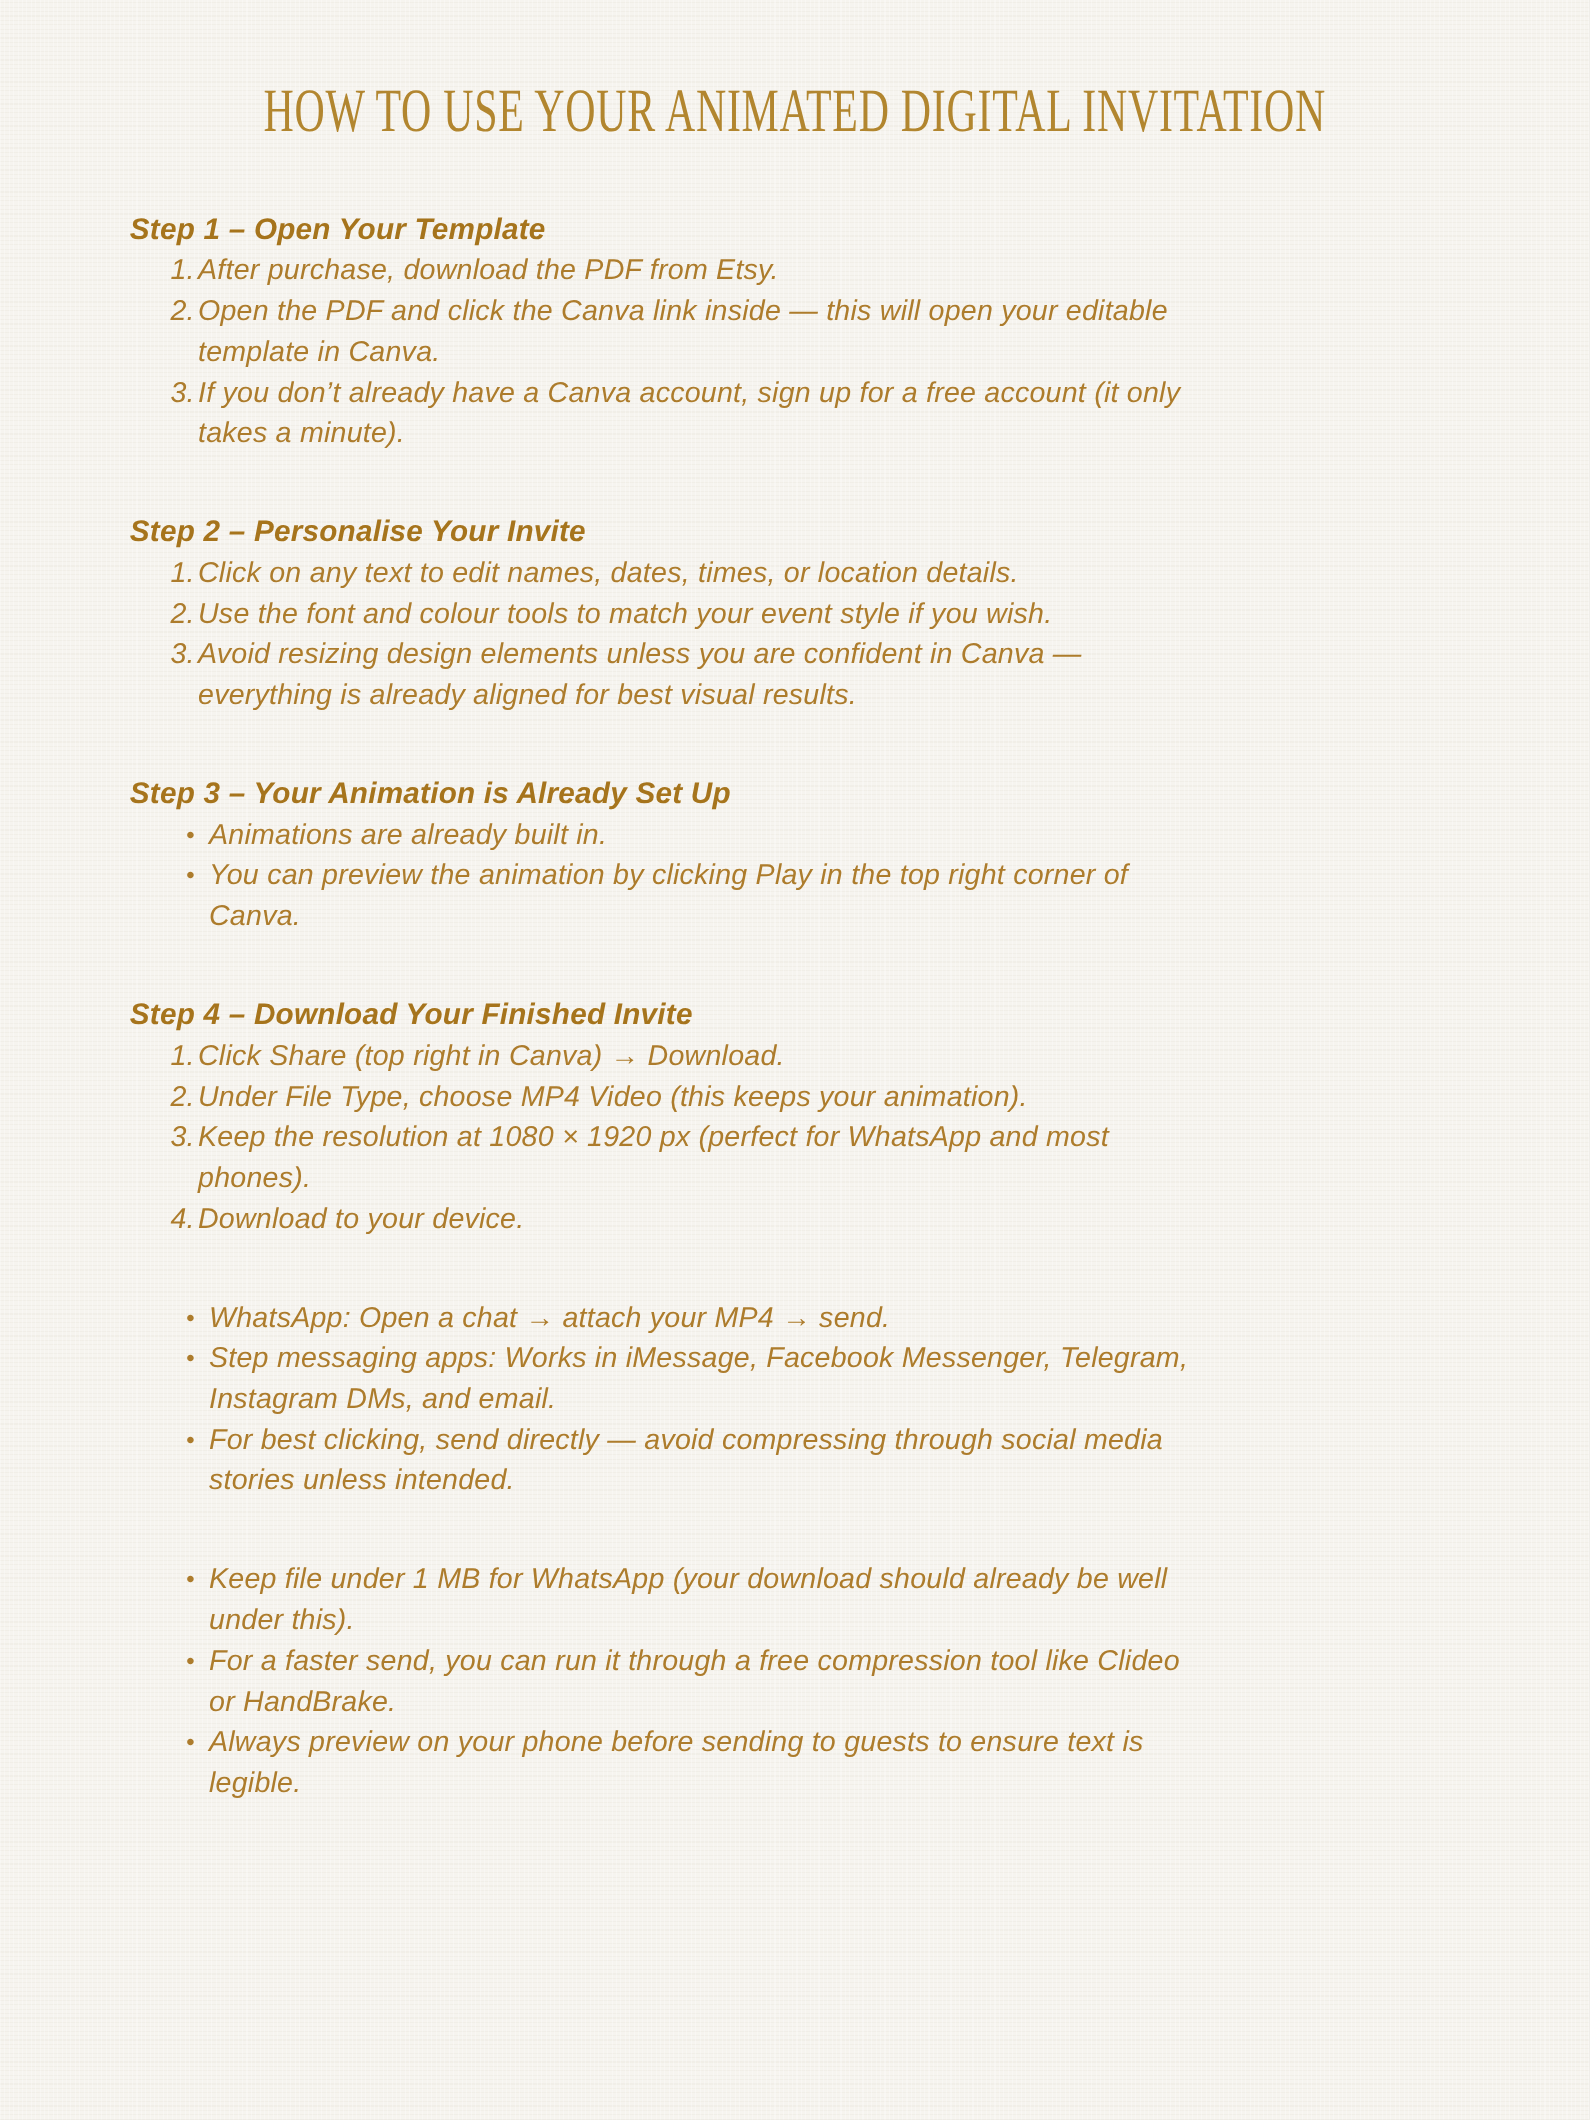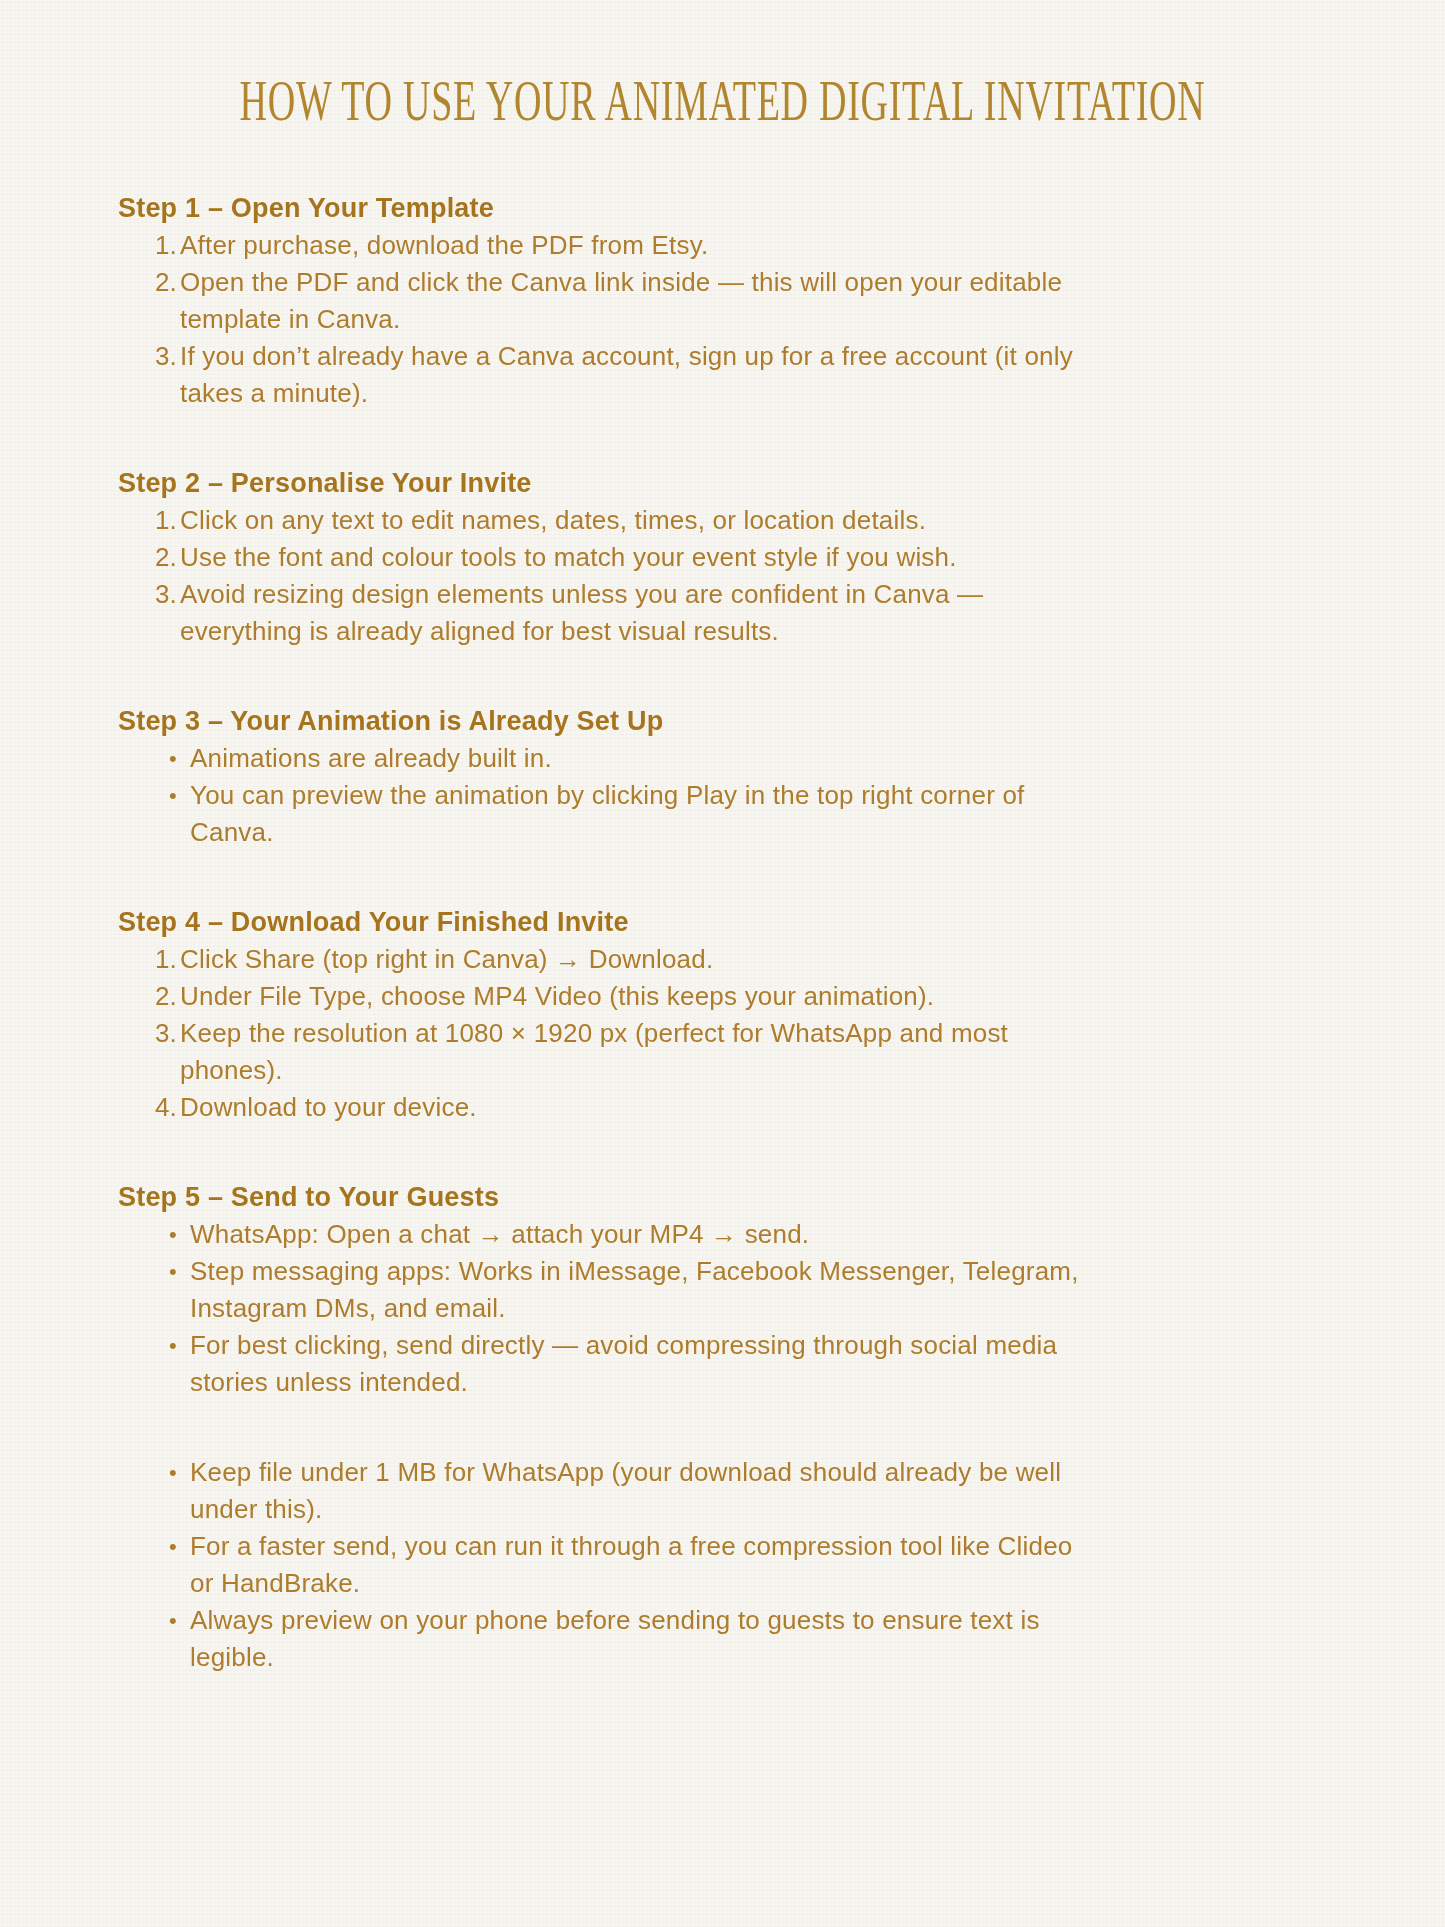--- a/index.html
+++ b/index.html
@@ -28,21 +28,21 @@
     letter-spacing:1px;
     color:var(--title-gold,#b2862f);
     transform:scaleX(0.68);
     transform-origin:50% 0;
     white-space:nowrap;
   }
   .content{
     margin:60px 0 0 118px;
     width:1060px;
   }
-  .sec{margin:0 0 53px 0;}
+  .sec{margin:0 0 53px 0;font-style:italic;}
   .sec:last-child{margin-bottom:0;}
   .sec-heading{
     margin:0;
     font-size:27px;
     line-height:37px;
     font-weight:700;
     letter-spacing:0.2px;
     color:var(--heading-gold,#a6741c);
   }
   .items{margin:0;padding:0;list-style:none;}
@@ -147,21 +147,20 @@
 phones).</span>
           </div>
           <div class="item">
             <span class="marker">4.</span>
             <span class="text">Download to your device.</span>
           </div>
         </div>
   </section>
 
   <section class="sec">
-    <h2 class="sec-heading">Step 5 – Send to Your Guests</h2>
     <div class="items bulleted">
           <div class="item">
             <span class="marker">•</span>
             <span class="text">WhatsApp: Open a chat → attach your MP4 → send.</span>
           </div>
           <div class="item">
             <span class="marker">•</span>
             <span class="text">Step messaging apps: Works in iMessage, Facebook Messenger, Telegram,
 Instagram DMs, and email.</span>
           </div>

